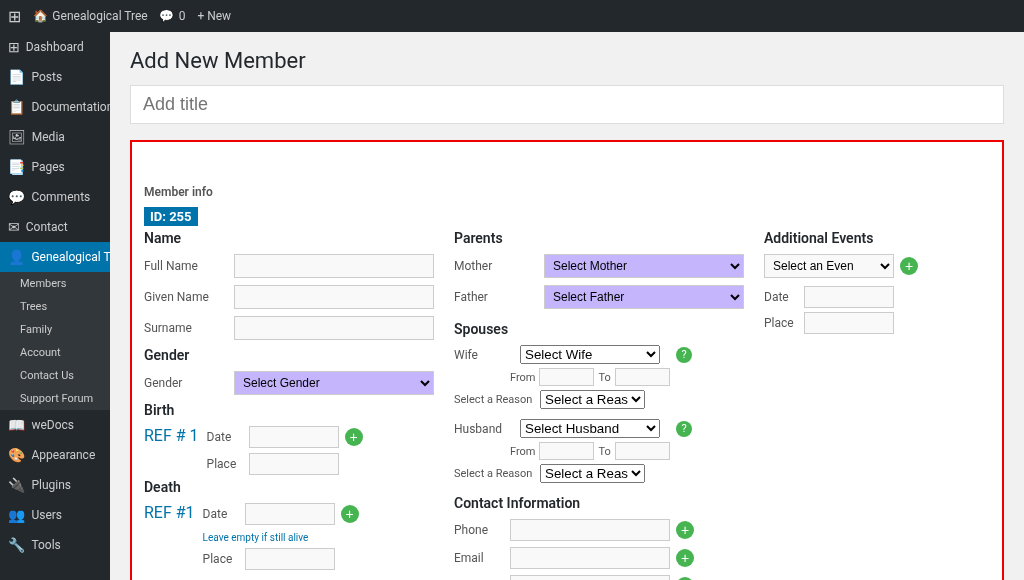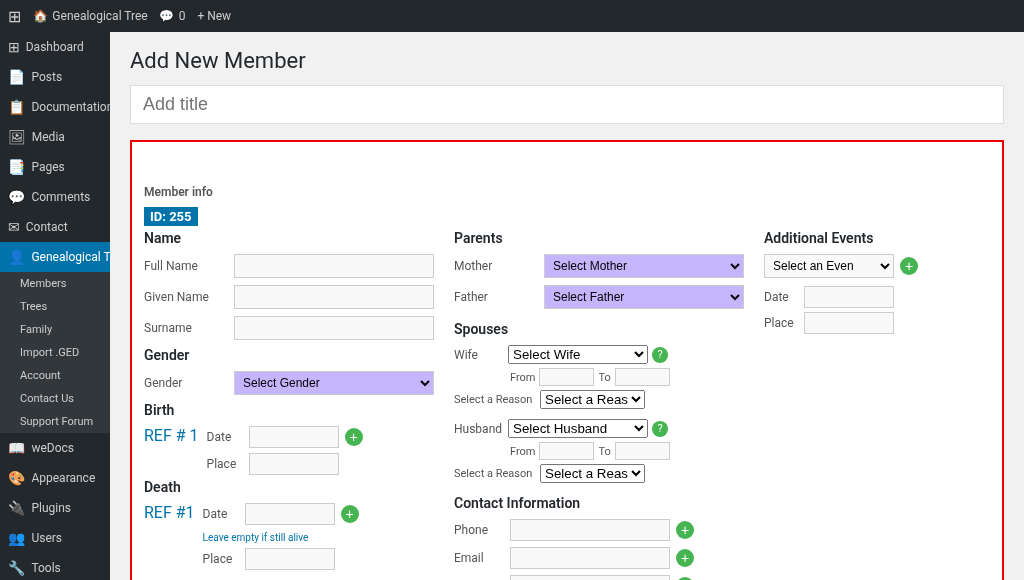--- a/index.html
+++ b/index.html
@@ -173,21 +173,21 @@
       display: flex;
       align-items: center;
       justify-content: center;
       cursor: pointer;
       flex-shrink: 0;
       line-height: 1;
     }
 
     
     .spouse-group { margin-bottom: 10px; }
-    .spouse-row { display: flex; align-items: center; gap: 4px; margin-bottom: 4px; }
+    .spouse-row { display: flex; align-items: center; gap: 16px; margin-bottom: 4px; }
     .spouse-label { font-size: 12px; color: #555; min-width: 50px; }
     .from-to-row { display: flex; align-items: center; gap: 4px; margin-bottom: 4px; padding-left: 56px; }
     .from-to-row label { font-size: 11px; color: #555; }
     .from-to-row input { border: 1px solid #ccc; padding: 2px 4px; font-size: 11px; width: 55px; background: #f9f9f9; }
     .reason-row { display: flex; align-items: center; gap: 6px; margin-bottom: 4px; }
     .reason-label { font-size: 11px; color: #555; min-width: 80px; }
 
     
     .events-row { display: flex; align-items: center; gap: 6px; margin-bottom: 8px; }
     .events-select { border: 1px solid #ccc; padding: 3px 4px; font-size: 12px; background: #f9f9f9; width: 130px; }
@@ -273,23 +273,20 @@
       <div class="sidebar-item">
           <span>Members</span>
         </div>
       <div class="sidebar-item">
           <span>Trees</span>
         </div>
       <div class="sidebar-item">
           <span>Family</span>
         </div>
       <div class="sidebar-item">
-          <span>Import .GED</span>
-        </div>
-      <div class="sidebar-item">
           <span>Account</span>
         </div>
       <div class="sidebar-item">
           <span>Contact Us</span>
         </div>
       <div class="sidebar-item">
           <span>Support Forum</span>
         </div>
     </div>
     <div class="sidebar-item">

